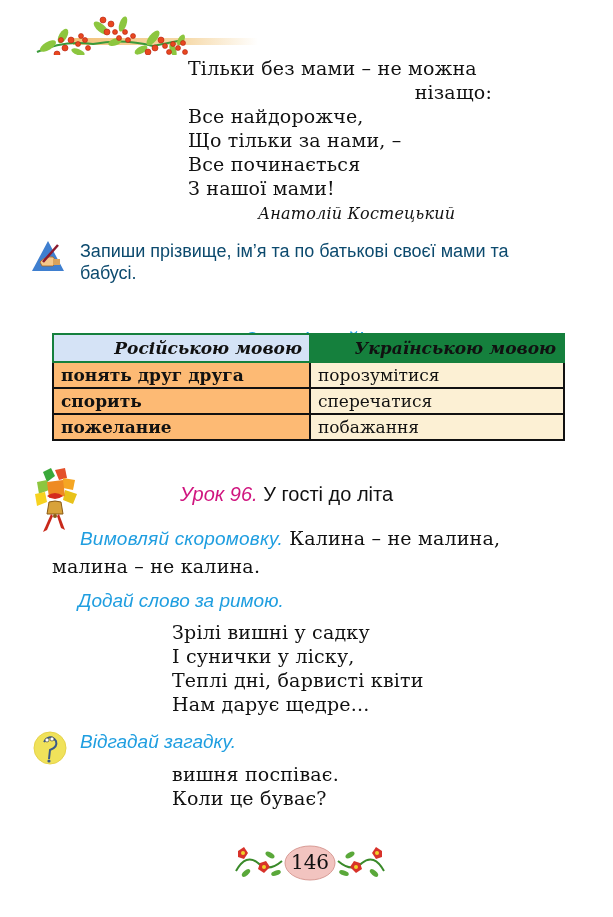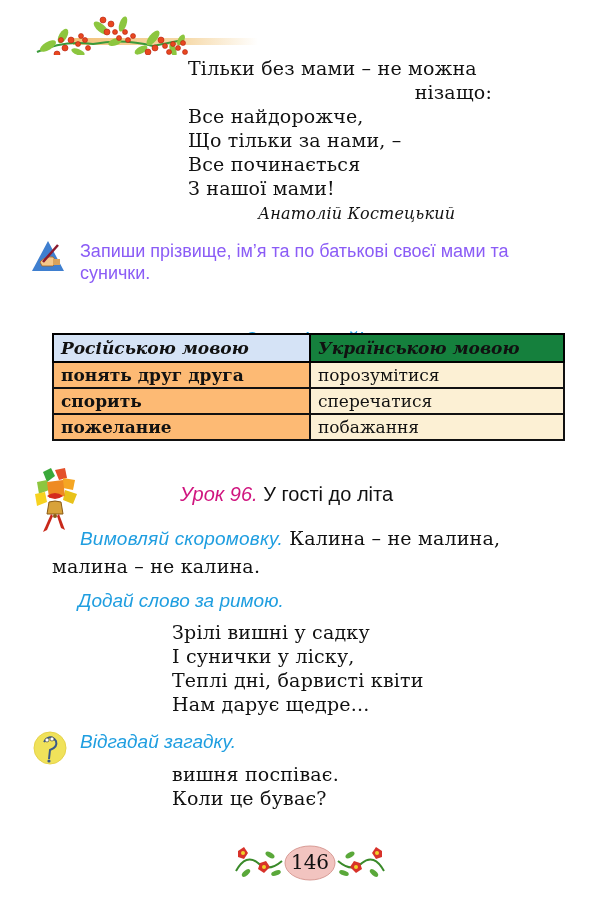--- a/index.html
+++ b/index.html
@@ -4,27 +4,27 @@
 <style>
   html, body { margin: 0; padding: 0; background: #ffffff; }
   body { width: 613px; height: 917px; position: relative; overflow: hidden;
          font-family: "DejaVu Serif", "Liberation Serif", serif; color: #111; }
   .abs { position: absolute; }
   .serif { font-family: "DejaVu Serif", "Liberation Serif", serif; font-size: 19px; line-height: 24px; letter-spacing: 0.2px; }
   .sans { font-family: "Liberation Sans", "DejaVu Sans", sans-serif; }
   .blue { color: #1f9ee0; font-style: italic; }
   .poem-line { white-space: nowrap; }
   .author { font-style: italic; font-size: 16px; }
-  .task { font-family: "Liberation Sans", "DejaVu Sans", sans-serif; font-size: 18px; line-height: 22px; color: #8b5cf6; }
+  .task { font-family: "Liberation Sans", "DejaVu Sans", sans-serif; font-size: 18px; line-height: 22px; color: #0c4a6e; }
   .remember { font-family: "Liberation Sans", "DejaVu Sans", sans-serif; font-style: italic; color: #1f9ee0; font-size: 20px; }
   table.vocab { border-collapse: collapse; position: absolute; left: 52px; top: 333px; width: 513px; }
   table.vocab td { border: 2px solid #111; height: 24px; padding: 0 7px; font-family: "DejaVu Serif", "Liberation Serif", serif; font-size: 17px; line-height: 24px; }
   table.vocab td.ru { background: #fdba74; width: 241px; font-weight: bold; }
   table.vocab td.ua { background: #fcf0d4; }
-  table.vocab th { border: 2px solid #000000; height: 26px; padding: 0 7px; text-align: left; font-family: "DejaVu Serif", "Liberation Serif", serif; font-style: italic; font-weight: bold; font-size: 17px; }
+  table.vocab th { border: 2px solid #15803d; height: 26px; padding: 0 7px; text-align: right; font-family: "DejaVu Serif", "Liberation Serif", serif; font-style: italic; font-weight: bold; font-size: 17px; }
   table.vocab th.ru { background: #d5e3f6; }
   table.vocab th.ua { background: #15803d; }
   .lesson-title { font-family: "Liberation Sans", "DejaVu Sans", sans-serif; font-size: 20px; font-weight: normal; }
   .lesson-num { color: #d0157f; font-style: italic; }
   .page-num { font-family: "DejaVu Serif", "Liberation Serif", serif; font-size: 20px; }
 </style>
 </head>
 <body>
 
 <div class="abs" style="left:33px; top:10px; width:225px; height:45px;">
@@ -93,21 +93,21 @@
 <div class="abs" style="left:31px; top:240px; width:34px; height:32px;">
   <svg width="34" height="32" viewBox="0 0 34 32">
     <polygon points="17,1 33,31 1,31" fill="#3f7fcf"></polygon>
     <path d="M9 22 Q14 16 22 17 L26 22 L22 26 L11 26 Z" fill="#f3c88a" stroke="#a4621c" stroke-width="0.8"></path>
     <line x1="12" y1="22" x2="27" y2="5" stroke="#8b1a2e" stroke-width="2.5"></line>
     <rect x="22" y="19" width="7" height="6" fill="#d9a25a"></rect>
   </svg>
 </div>
 <div class="abs task" style="left:80px; top:240px; width:490px;">
   <div>Запиши прізвище, ім’я та по батькові своєї мами та</div>
-  <div>сунички.</div>
+  <div>бабусі.</div>
 </div>
 
 <div class="abs remember" style="left:245px; top:300px;margin-top:28px;">Запам’ятай!</div>
 
 <table class="vocab">
   <tbody>
       <tr>
     <th class="ru">Російською мовою</th>
     <th class="ua">Українською мовою</th>
   </tr>

